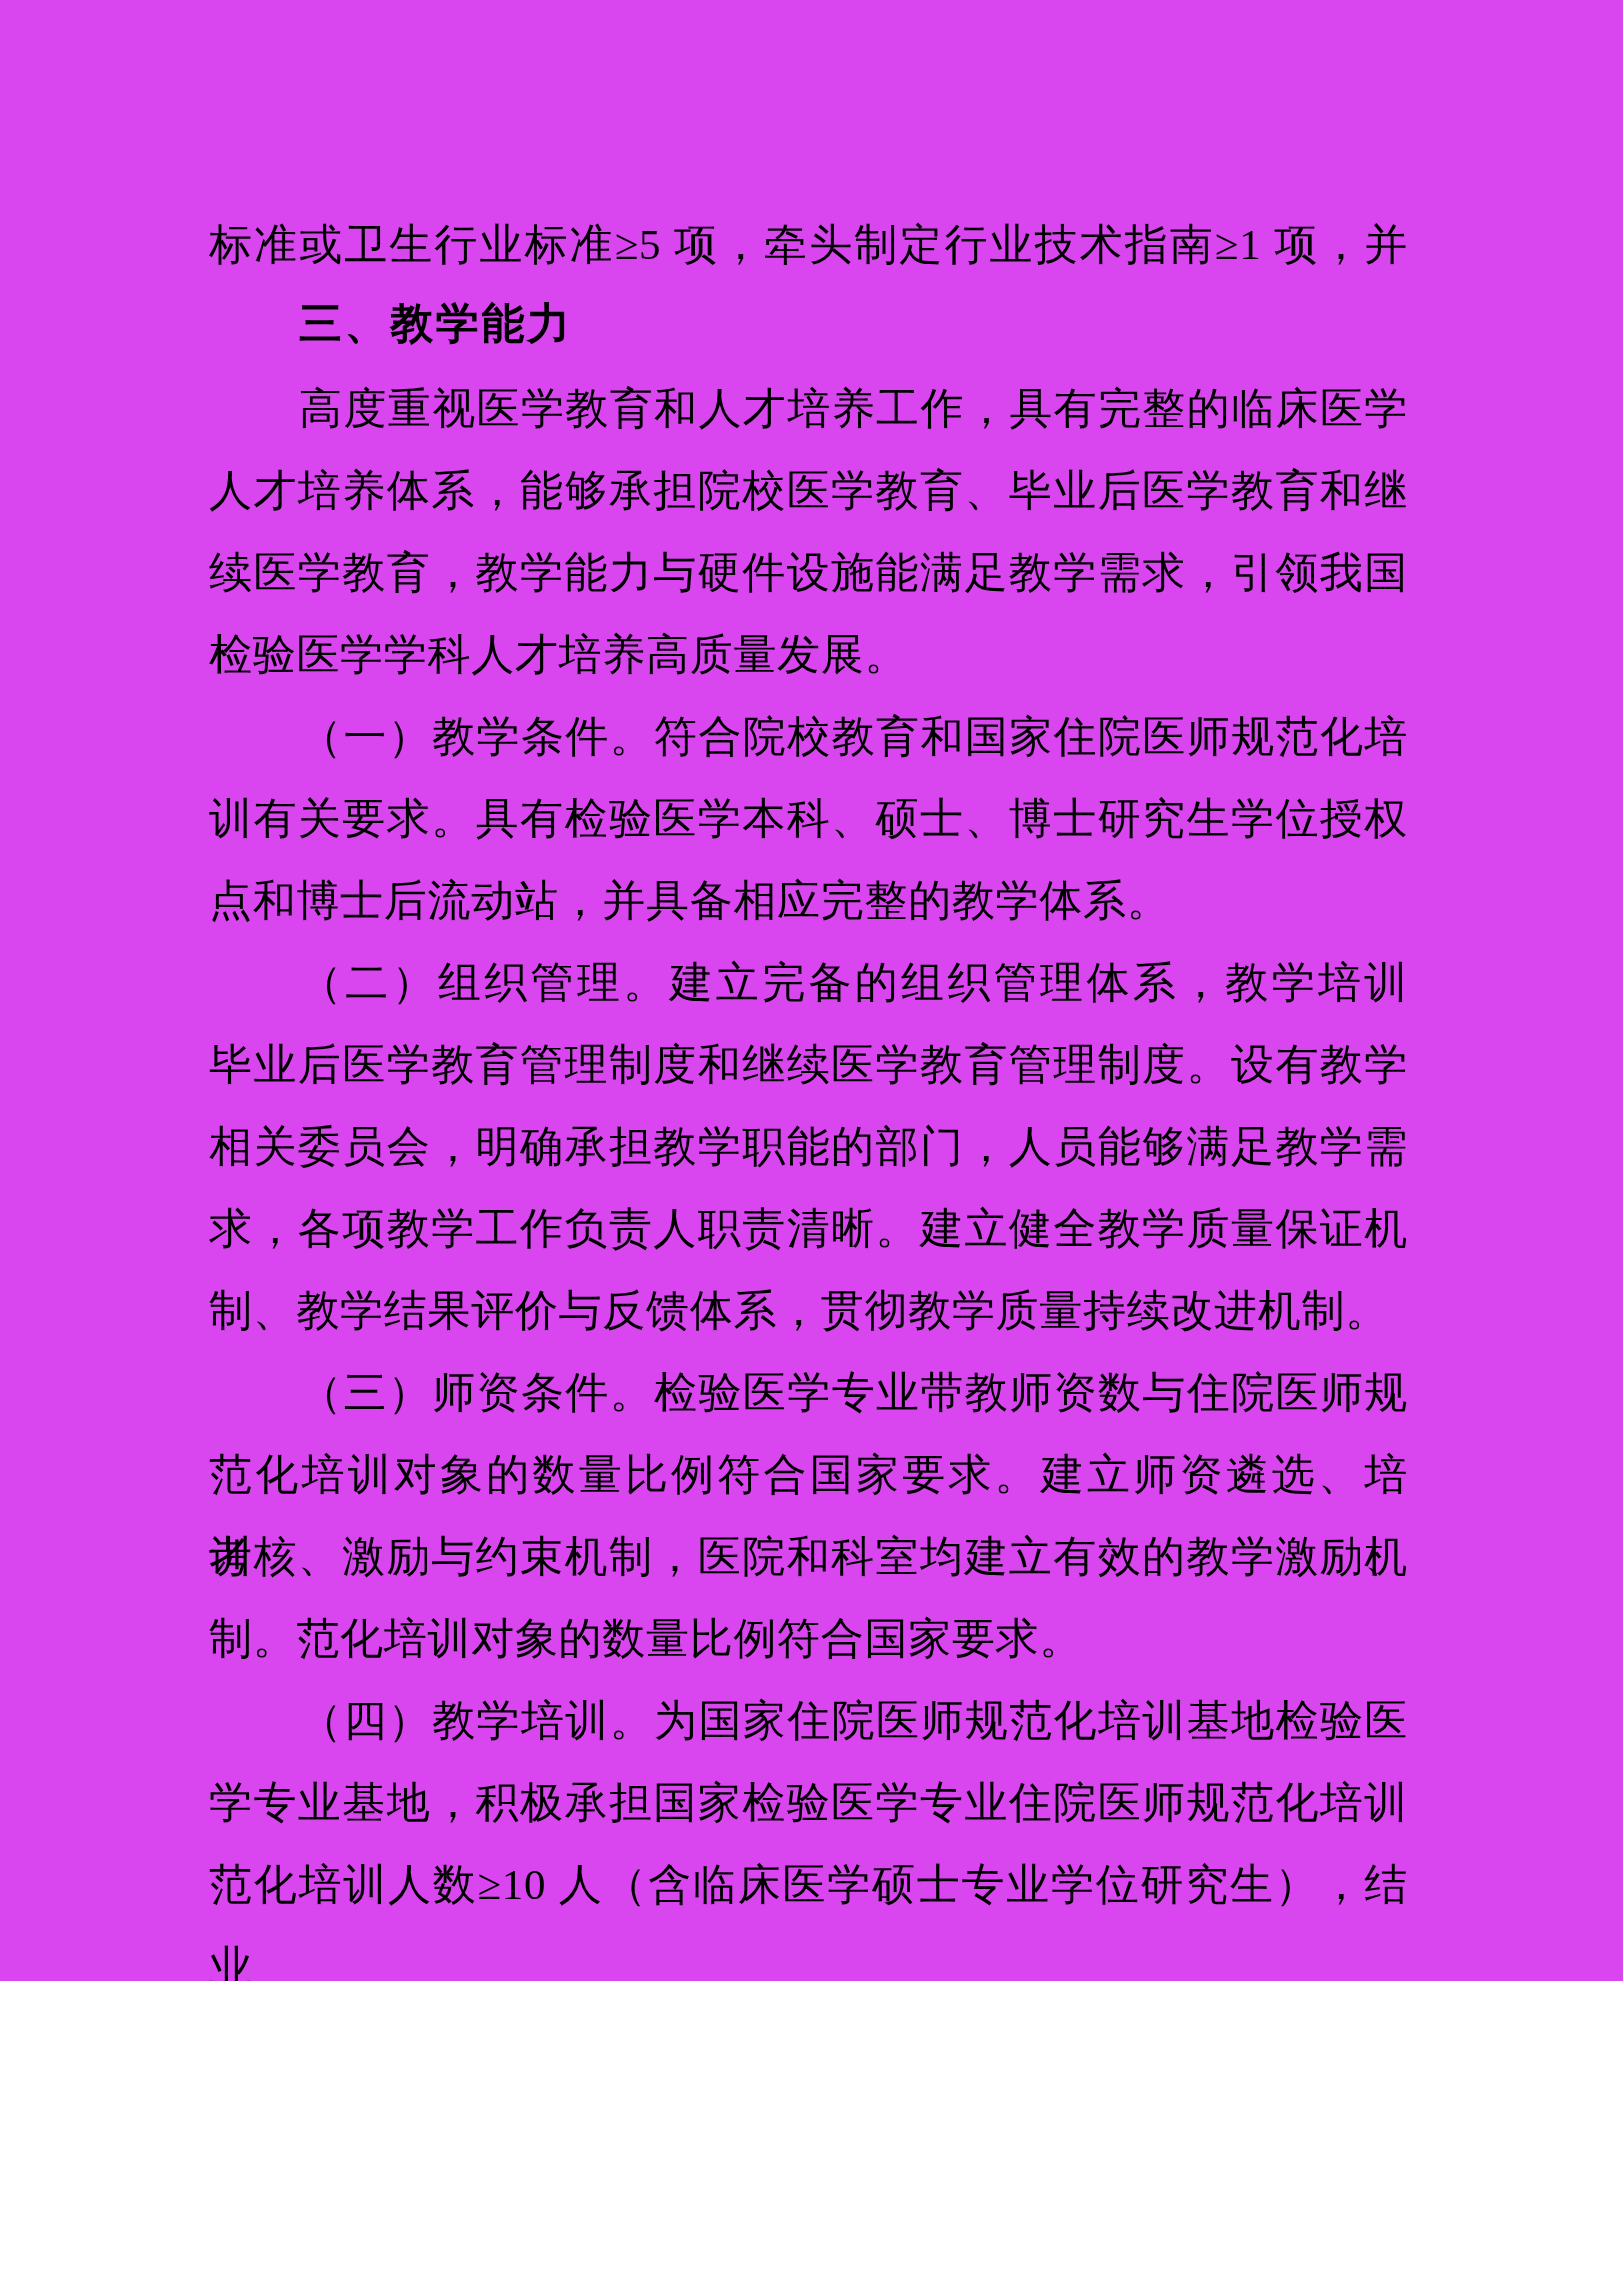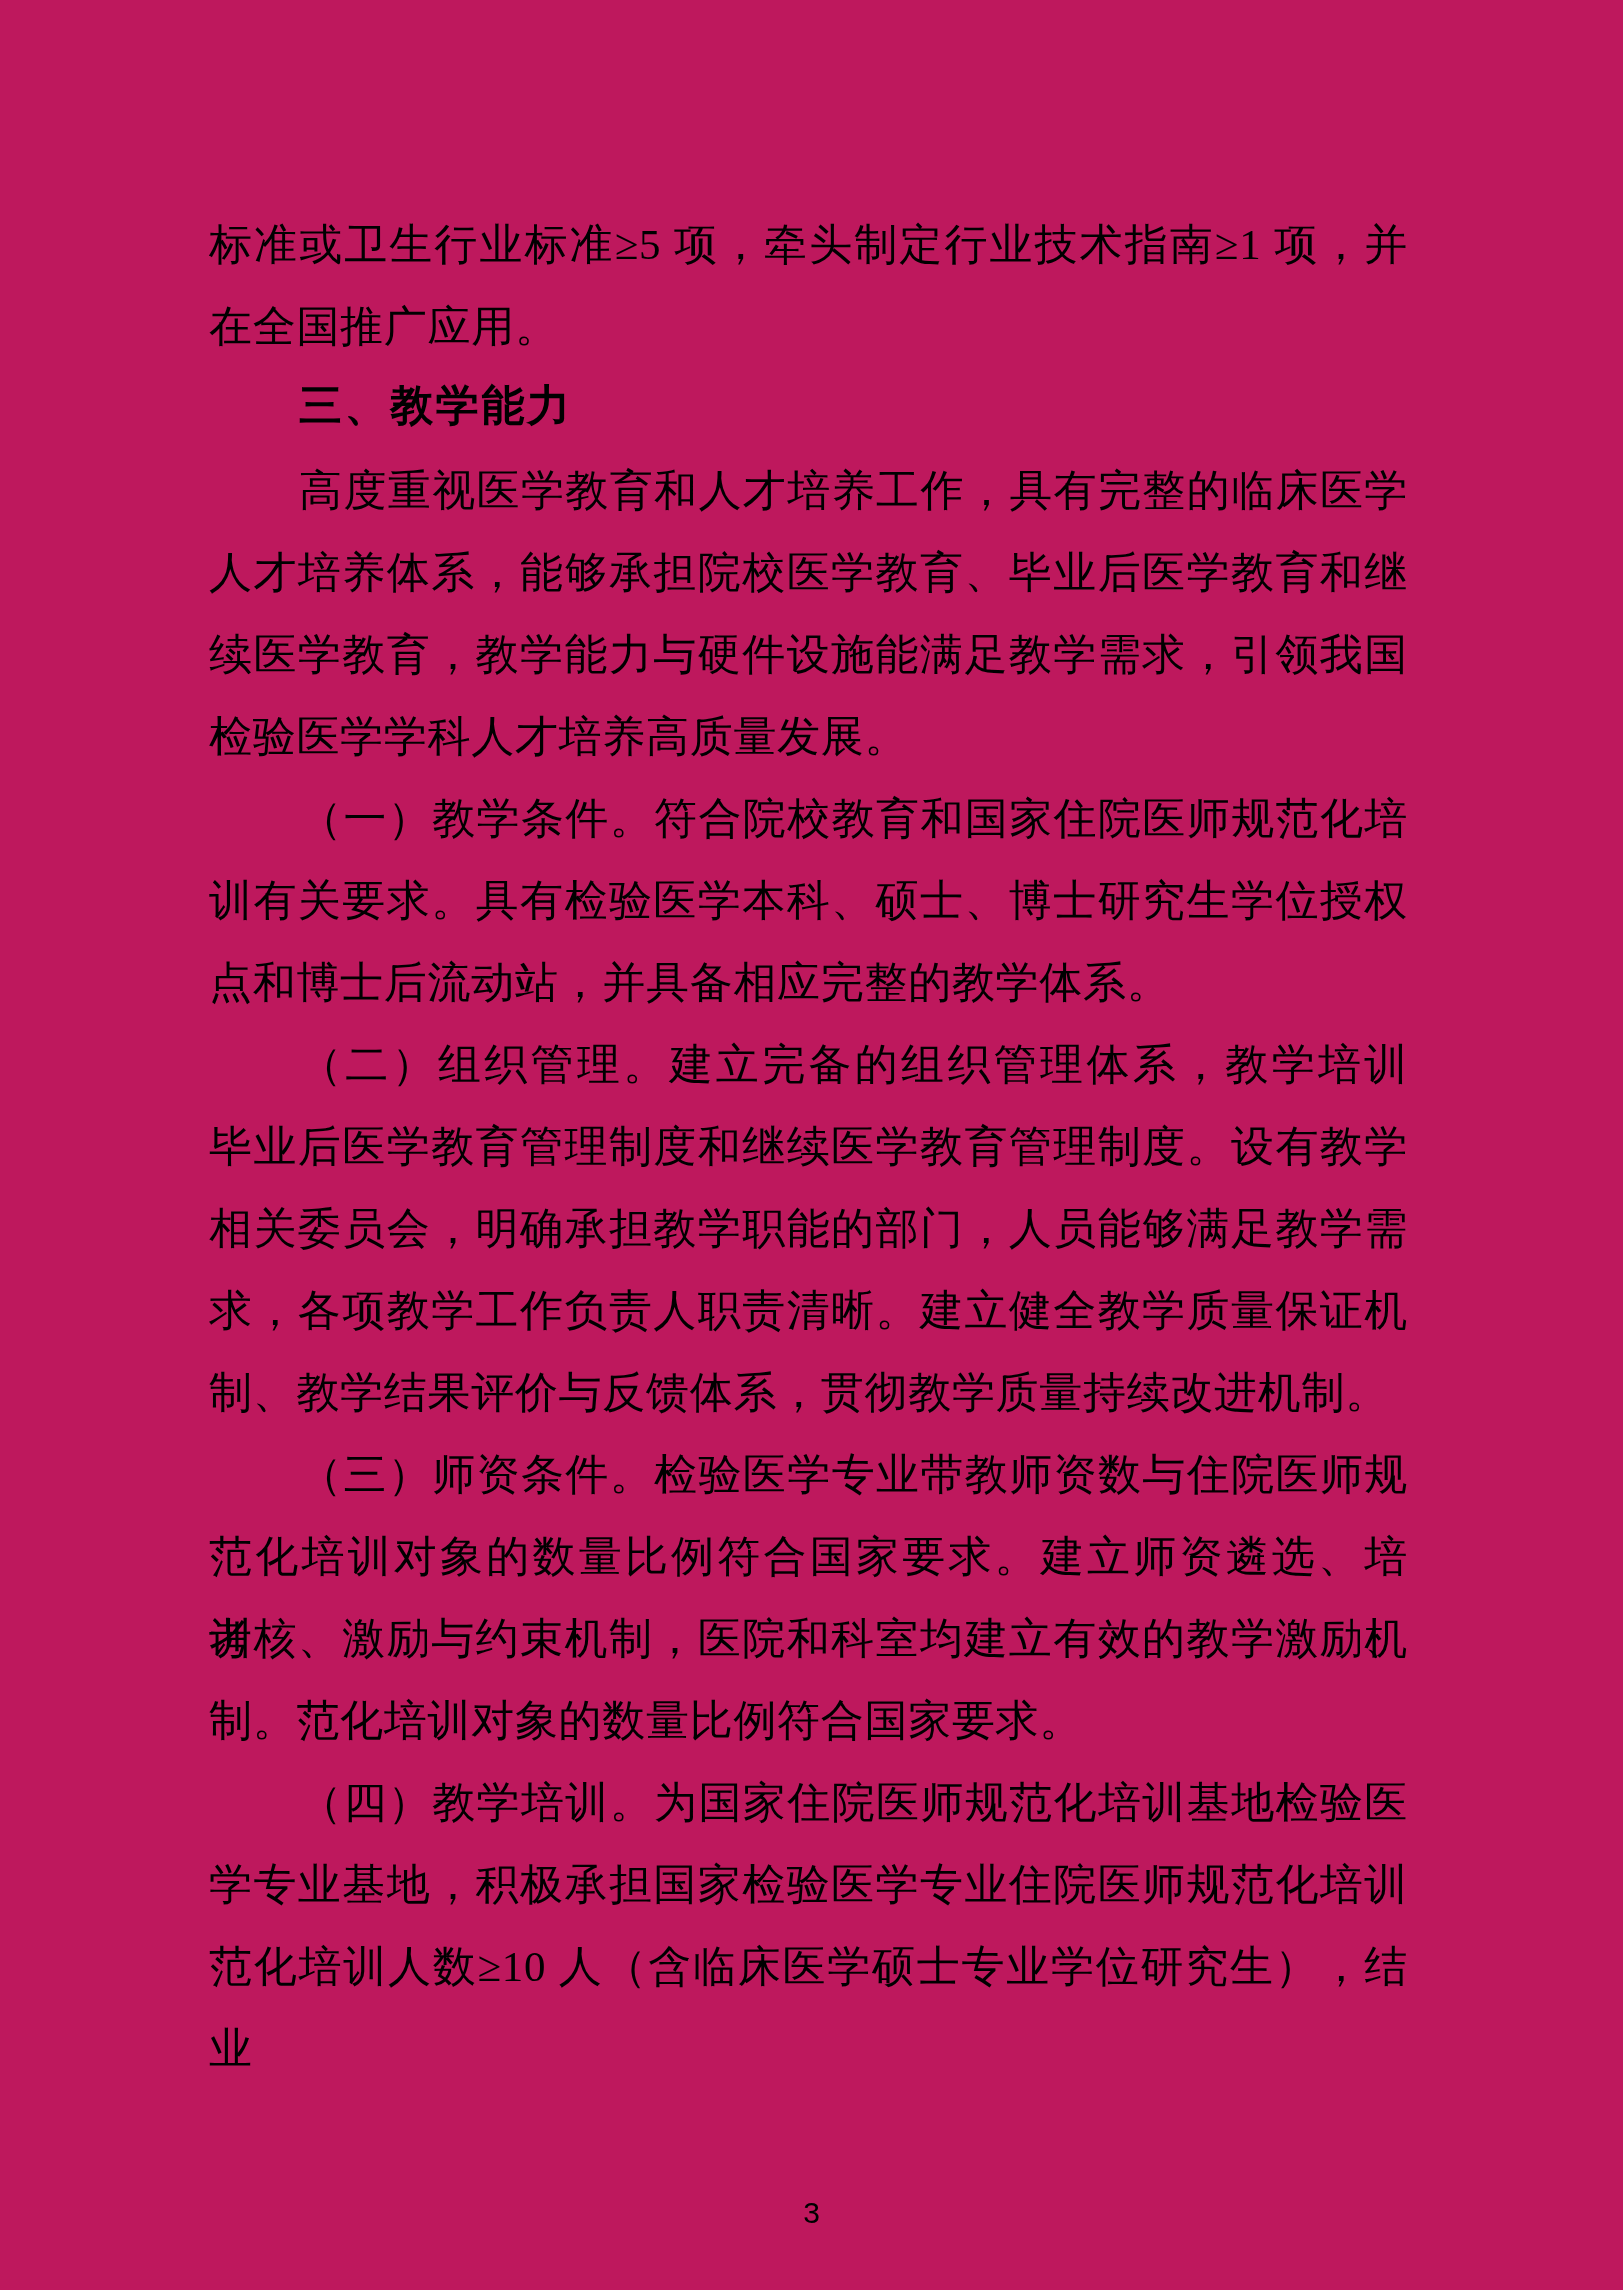--- a/index.html
+++ b/index.html
@@ -3,22 +3,22 @@
 <meta charset="utf-8">
 <style>
   html, body {
     margin: 0;
     padding: 0;
     background: #ffffff;
   }
   .page {
     position: relative;
     width: 1623px;
-    height: 2290px;
-    background: #be185d;
+    height: 1981px;
+    background: #d946ef;
     overflow: hidden;
     color: #000000;
     font-family: "Liberation Serif", "DejaVu Serif", serif;
   }
   #text-block {
     position: absolute;
     left: 209px;
     top: 204px;
     width: 1199px;
   }
@@ -54,21 +54,20 @@
     font-family: "Liberation Sans", "DejaVu Sans", sans-serif;
     color: #000000;
   }
 </style>
 </head>
 <body>
 
 <div class="page">
   <div id="text-block">
       <div class="line just">标准或卫生行业标准≥5 项，牵头制定行业技术指南≥1 项，并</div>
-      <div class="line">在全国推广应用。</div>
       <div class="line indent bold">三、教学能力</div>
       <div class="line just indent">高度重视医学教育和人才培养工作，具有完整的临床医学</div>
       <div class="line just">人才培养体系，能够承担院校医学教育、毕业后医学教育和继</div>
       <div class="line just">续医学教育，教学能力与硬件设施能满足教学需求，引领我国</div>
       <div class="line">检验医学学科人才培养高质量发展。</div>
       <div class="line just indent">（一）教学条件。符合院校教育和国家住院医师规范化培</div>
       <div class="line just">训有关要求。具有检验医学本科、硕士、博士研究生学位授权</div>
       <div class="line">点和博士后流动站，并具备相应完整的教学体系。</div>
       <div class="line just indent">（二）组织管理。建立完备的组织管理体系，教学培训</div>
       <div class="line just">毕业后医学教育管理制度和继续医学教育管理制度。设有教学</div>

